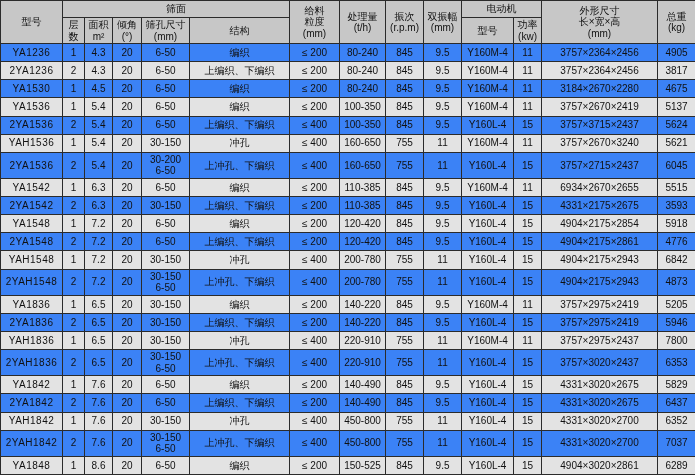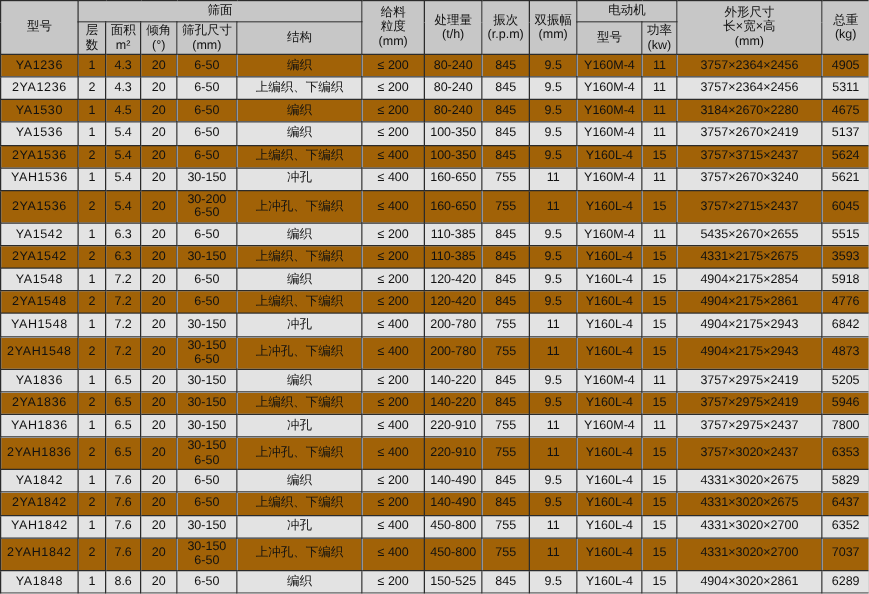--- a/index.html
+++ b/index.html
@@ -30,21 +30,21 @@
     line-height: 1.15;
     overflow: hidden;
   }
   table.spec thead th {
     background: #c7c7c7;
     font-weight: normal;
     font-size: 10px;
   }
   thead tr.h1 { height: 17px; }
   thead tr.h2 { height: 26px; }
-  tbody tr { height: 18px; background: #a16207; }
+  tbody tr { height: 18px; background: #3b82f6; }
   tbody tr.alt { background: #e3e3e3; padding-left: 12px; }
   tbody tr.tall { height: 26px; }
   .pre { white-space: pre-line; }
   td.c-mesh { white-space: pre-line; line-height: 1.0; font-size: 10px; }
   td.c-model { letter-spacing: 0.5px; }
 </style>
 </head>
 <body>
 
 <div class="table-wrap">
@@ -124,21 +124,21 @@
           <td class="c-incline">20</td>
           <td class="c-mesh">6-50</td>
           <td class="c-structure">上编织、下编织</td>
           <td class="c-feed">≤ 200</td>
           <td class="c-capacity">80-240</td>
           <td class="c-frequency">845</td>
           <td class="c-amplitude">9.5</td>
           <td class="c-motor-model">Y160M-4</td>
           <td class="c-power">11</td>
           <td class="c-dimensions">3757×2364×2456</td>
-          <td class="c-weight">5311</td>
+          <td class="c-weight">3817</td>
         </tr>
         <tr>
           <td class="c-model">YA1530</td>
           <td class="c-layers">1</td>
           <td class="c-area">4.5</td>
           <td class="c-incline">20</td>
           <td class="c-mesh">6-50</td>
           <td class="c-structure">编织</td>
           <td class="c-feed">≤ 200</td>
           <td class="c-capacity">80-240</td>
@@ -220,21 +220,21 @@
           <td class="c-area">6.3</td>
           <td class="c-incline">20</td>
           <td class="c-mesh">6-50</td>
           <td class="c-structure">编织</td>
           <td class="c-feed">≤ 200</td>
           <td class="c-capacity">110-385</td>
           <td class="c-frequency">845</td>
           <td class="c-amplitude">9.5</td>
           <td class="c-motor-model">Y160M-4</td>
           <td class="c-power">11</td>
-          <td class="c-dimensions">5435×2670×2655</td>
+          <td class="c-dimensions">6934×2670×2655</td>
           <td class="c-weight">5515</td>
         </tr>
         <tr>
           <td class="c-model">2YA1542</td>
           <td class="c-layers">2</td>
           <td class="c-area">6.3</td>
           <td class="c-incline">20</td>
           <td class="c-mesh">30-150</td>
           <td class="c-structure">上编织、下编织</td>
           <td class="c-feed">≤ 200</td>

